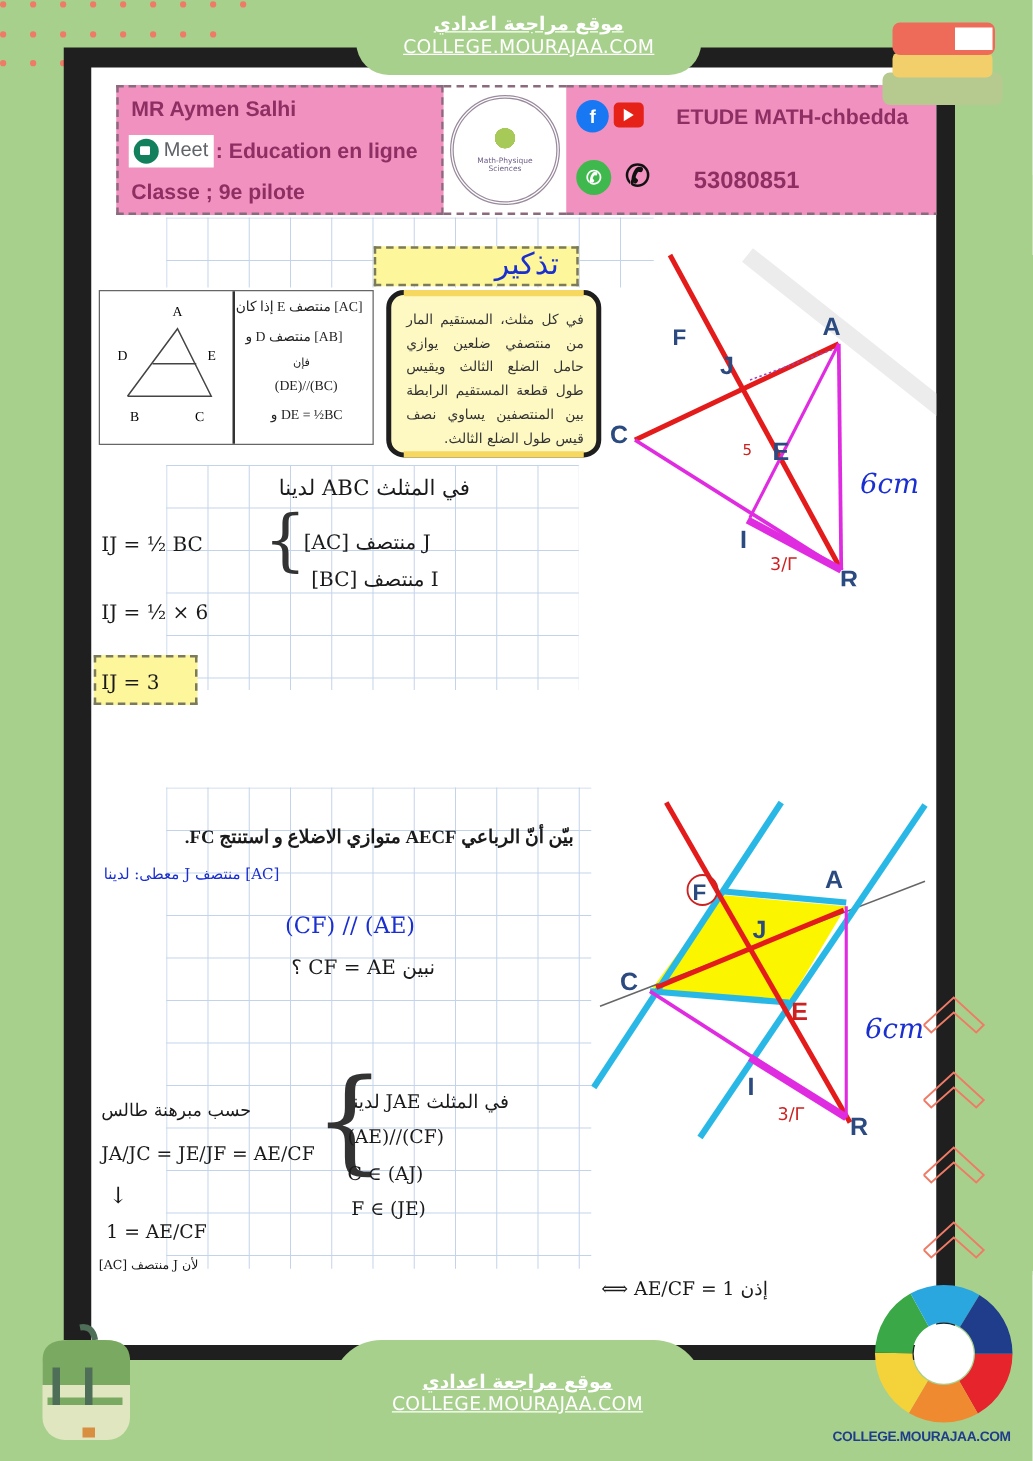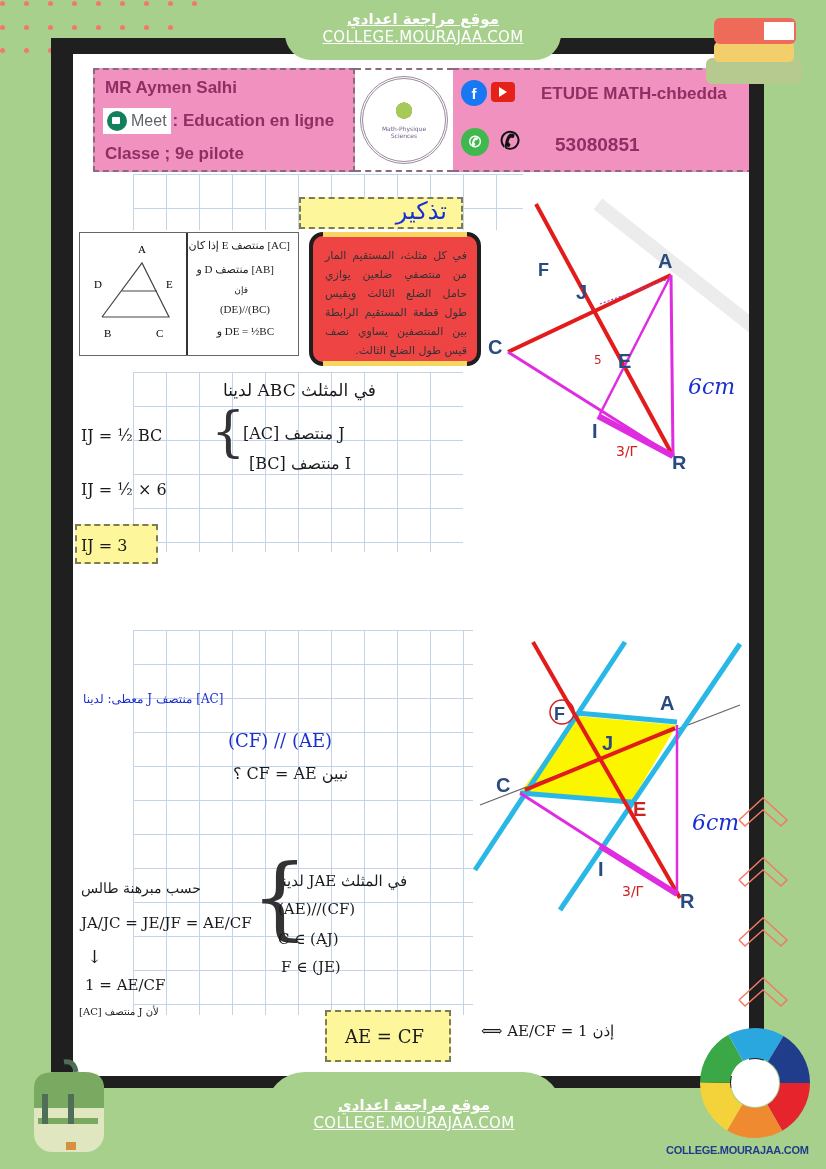--- a/index.html
+++ b/index.html
@@ -42,21 +42,21 @@
   .etude { position: absolute; left: 88px; top: 14px; font: bold 17px "Liberation Sans", sans-serif; color: #8e2f63; white-space: nowrap; }
   .phone { position: absolute; left: 102px; top: 64px; font: bold 19px "Liberation Sans", sans-serif; color: #8e2f63; }
 
   .yellow-box { position: absolute; background: #fdf69b; border: 2px dashed #7b7b5a; text-decoration: underline; }
   .handw { font-family: "DejaVu Serif", serif; color: #1a1a1a; position: absolute; white-space: nowrap; }
   .blue { color: #1a2fd0; }
 
   .thm-box { position: absolute; left: 6px; top: 178px; width: 220px; height: 124px; border: 1.5px solid #666; background: #fff; }
   .thm-box .div { position: absolute; left: 106px; top: 0; width: 2px; height: 100%; background: #333; }
   .thm-txt { position: absolute; font: 11px "Liberation Serif", serif; color: #222; text-align: right; }
-  .rule-box { position: absolute; left: 236px; top: 178px; width: 172px; height: 134px; border: 4px solid #1e1e1e; border-radius: 14px; background: #ef4444; padding-left: 29px; }
+  .rule-box { position: absolute; left: 236px; top: 178px; width: 172px; height: 134px; border: 4px solid #1e1e1e; border-radius: 14px; background: #fef9c3; padding-left: 29px; }
   .rule-box::before, .rule-box::after { content: ""; position: absolute; left: 10px; right: 10px; height: 5px; background: #f6d860; }
   .rule-box::before { top: -4px; } .rule-box::after { bottom: -4px; }
   .rule-txt { position: absolute; left: 12px; right: 10px; top: 10px; font: 11px "DejaVu Sans", sans-serif; color: #333; direction: rtl; text-align: justify; line-height: 19px; }
 
   .q3 { position: absolute; left: 0; top: 520px; width: 676px; height: 50px; background: #f7f7f7; }
   .q3 span { position: absolute; right: 12px; top: 10px; font: bold 24px "Liberation Serif", serif; color: #111; direction: rtl; }
 
   .banner-top { position: absolute; left: 285px; top: 0; width: 276px; height: 60px; background: #a8d08d; border-radius: 0 0 26px 26px; text-align: center; color: #fff; }
   .banner-bot { position: absolute; left: 265px; top: 1072px; width: 298px; height: 97px; background: #a8d08d; border-radius: 40px 40px 0 0; text-align: center; color: #fff; }
   .ban-ar { font: bold 15px "DejaVu Sans", sans-serif; text-decoration: underline; display: block; }
@@ -183,39 +183,37 @@
   <div class="handw" style="left:170px;top:370px;font-size:16px;direction:rtl;">J منتصف [AC]</div>
   <div class="handw" style="left:176px;top:400px;font-size:16px;direction:rtl;">I منتصف [BC]</div>
   <div class="handw" style="left:8px;top:372px;font-size:16px;">IJ = ½ BC</div>
   <div class="handw" style="left:8px;top:426px;font-size:16px;text-align:right;">IJ = ½ × 6</div>
   <div class="yellow-box" style="left:2px;top:470px;width:83px;height:40px;">
     <div class="handw" style="left:4px;top:10px;font-size:16px;">IJ = 3</div>
   </div>
 
 
   <div class="grid" style="left:60px;top:576px;width:340px;height:385px;"></div>
+  <div class="handw" style="right:290px;top:606px;font-size:15px;font-family:'Liberation Serif',serif;direction:rtl;font-weight:bold">بيّن أنّ الرباعي AECF متوازي الاضلاع و استنتج FC.</div>
   <div class="handw blue" style="left:10px;top:638px;font-size:12px;">معطى: لدينا J منتصف [AC]</div>
   <div class="handw blue" style="left:155px;top:676px;font-size:18px;">(CF) // (AE)</div>
   <div class="handw" style="left:160px;top:710px;font-size:16px;direction:rtl;">نبين CF = AE ؟</div>
 
   <div class="handw" style="left:205px;top:818px;font-size:15px;direction:rtl;">في المثلث JAE لدينا</div>
   <div class="handw" style="left:178px;top:790px;font-size:90px;font-weight:100;color:#333">{</div>
   <div class="handw" style="left:205px;top:846px;font-size:15px;">(AE)//(CF)</div>
   <div class="handw" style="left:205px;top:876px;font-size:15px;">C ∈ (AJ)</div>
   <div class="handw" style="left:208px;top:904px;font-size:15px;">F ∈ (JE)</div>
 
   <div class="handw" style="left:8px;top:826px;font-size:14px;direction:rtl;">حسب مبرهنة طالس</div>
   <div class="handw" style="left:8px;top:860px;font-size:15px;">JA/JC = JE/JF = AE/CF</div>
   <div class="handw" style="left:14px;top:892px;font-size:18px;">↓</div>
   <div class="handw" style="left:12px;top:922px;font-size:15px;">1 = AE/CF</div>
   <div class="handw" style="left:6px;top:952px;font-size:10px;direction:rtl;">لأن J منتصف [AC]</div>
 
-  <div class="yellow-box" style="left:252px;top:956px;width:126px;height:52px;">
-    <div class="handw" style="left:18px;top:14px;font-size:18px;">AE = CF</div>
-  </div>
   <div class="handw" style="left:408px;top:968px;font-size:15px;">⟺ AE/CF = 1  إذن</div>
 
   <svg style="position:absolute;left:397px;top:576px" width="280" height="290">
     <polygon points="107,86 207,95 161,172 50,163" fill="#fcf500"></polygon>
     <line x1="10" y1="175" x2="270" y2="75" stroke="#666" stroke-width="1.2"></line>
     <line x1="5" y1="240" x2="155" y2="12" stroke="#29b8e6" stroke-width="5"></line>
     <line x1="90" y1="280" x2="270" y2="14" stroke="#29b8e6" stroke-width="5"></line>
     <line x1="107" y1="83" x2="207" y2="92" stroke="#29b8e6" stroke-width="5"></line>
     <line x1="50" y1="163" x2="161" y2="172" stroke="#29b8e6" stroke-width="5"></line>
     <line x1="63" y1="12" x2="210" y2="268" stroke="#e31b1b" stroke-width="4"></line>

